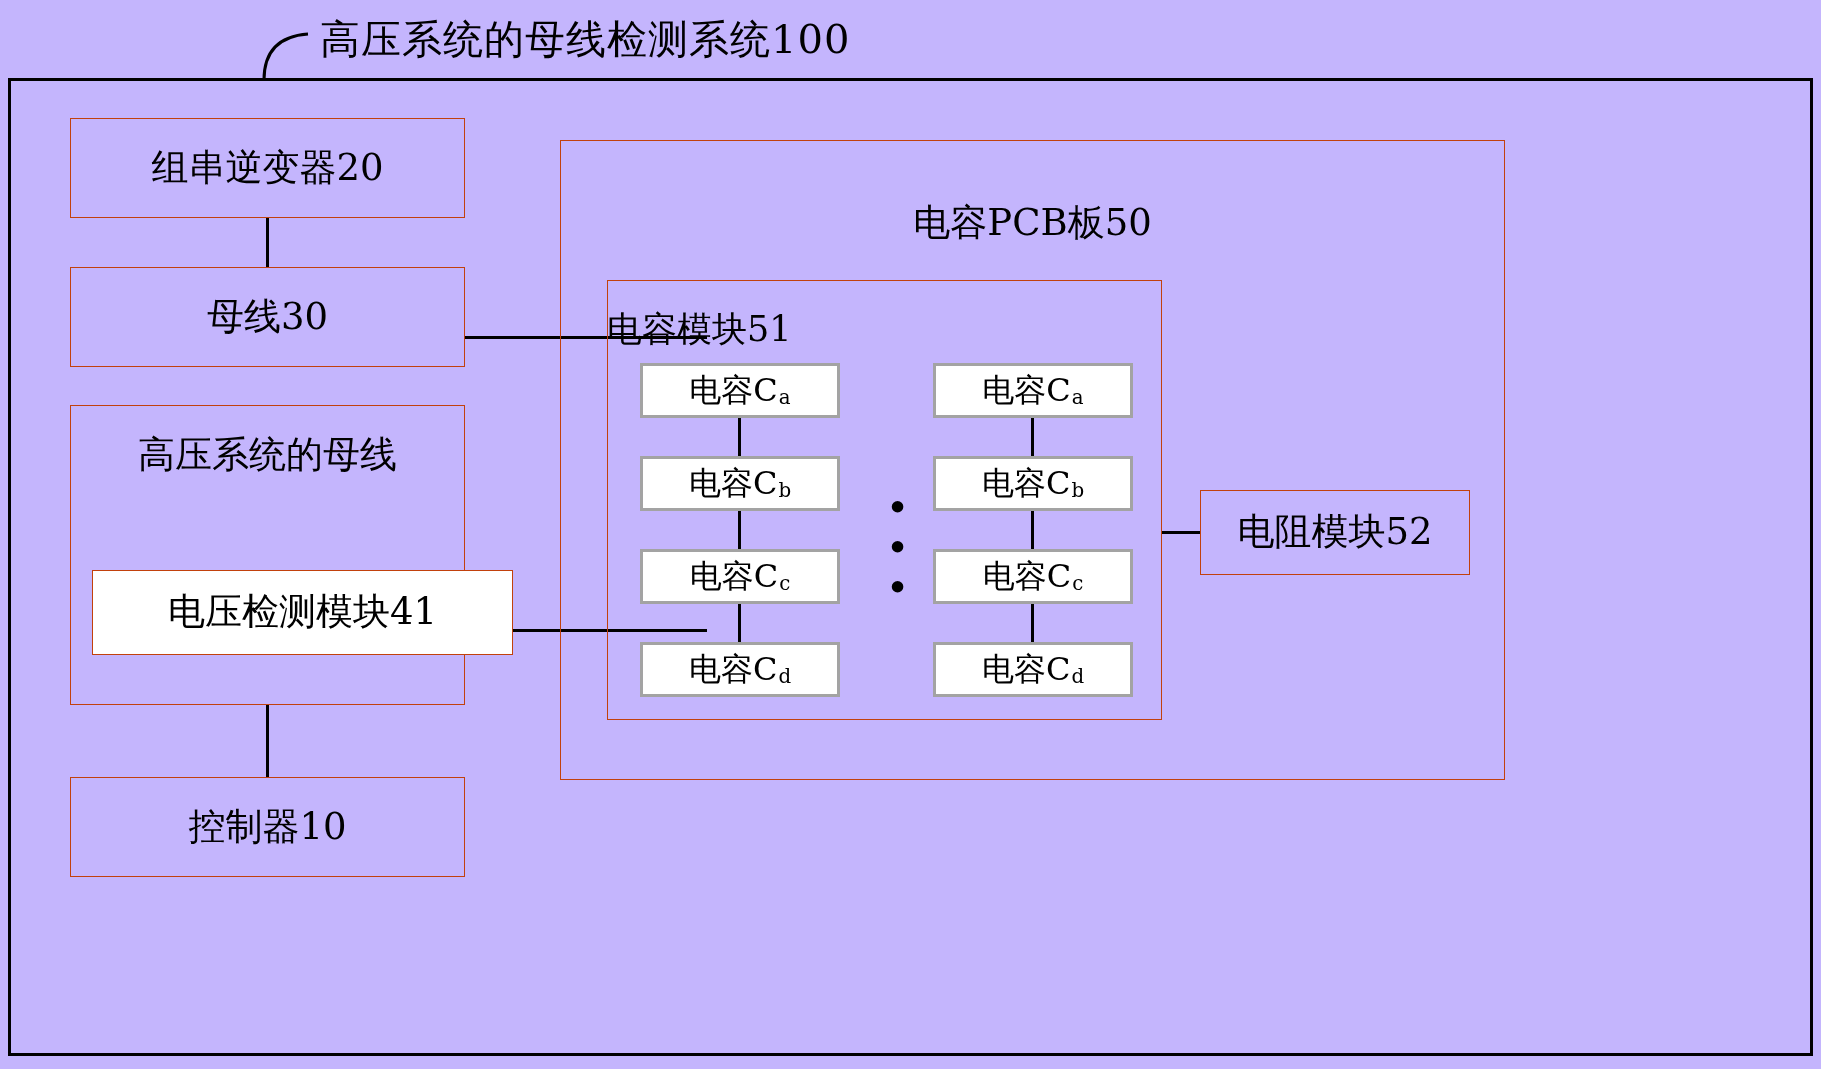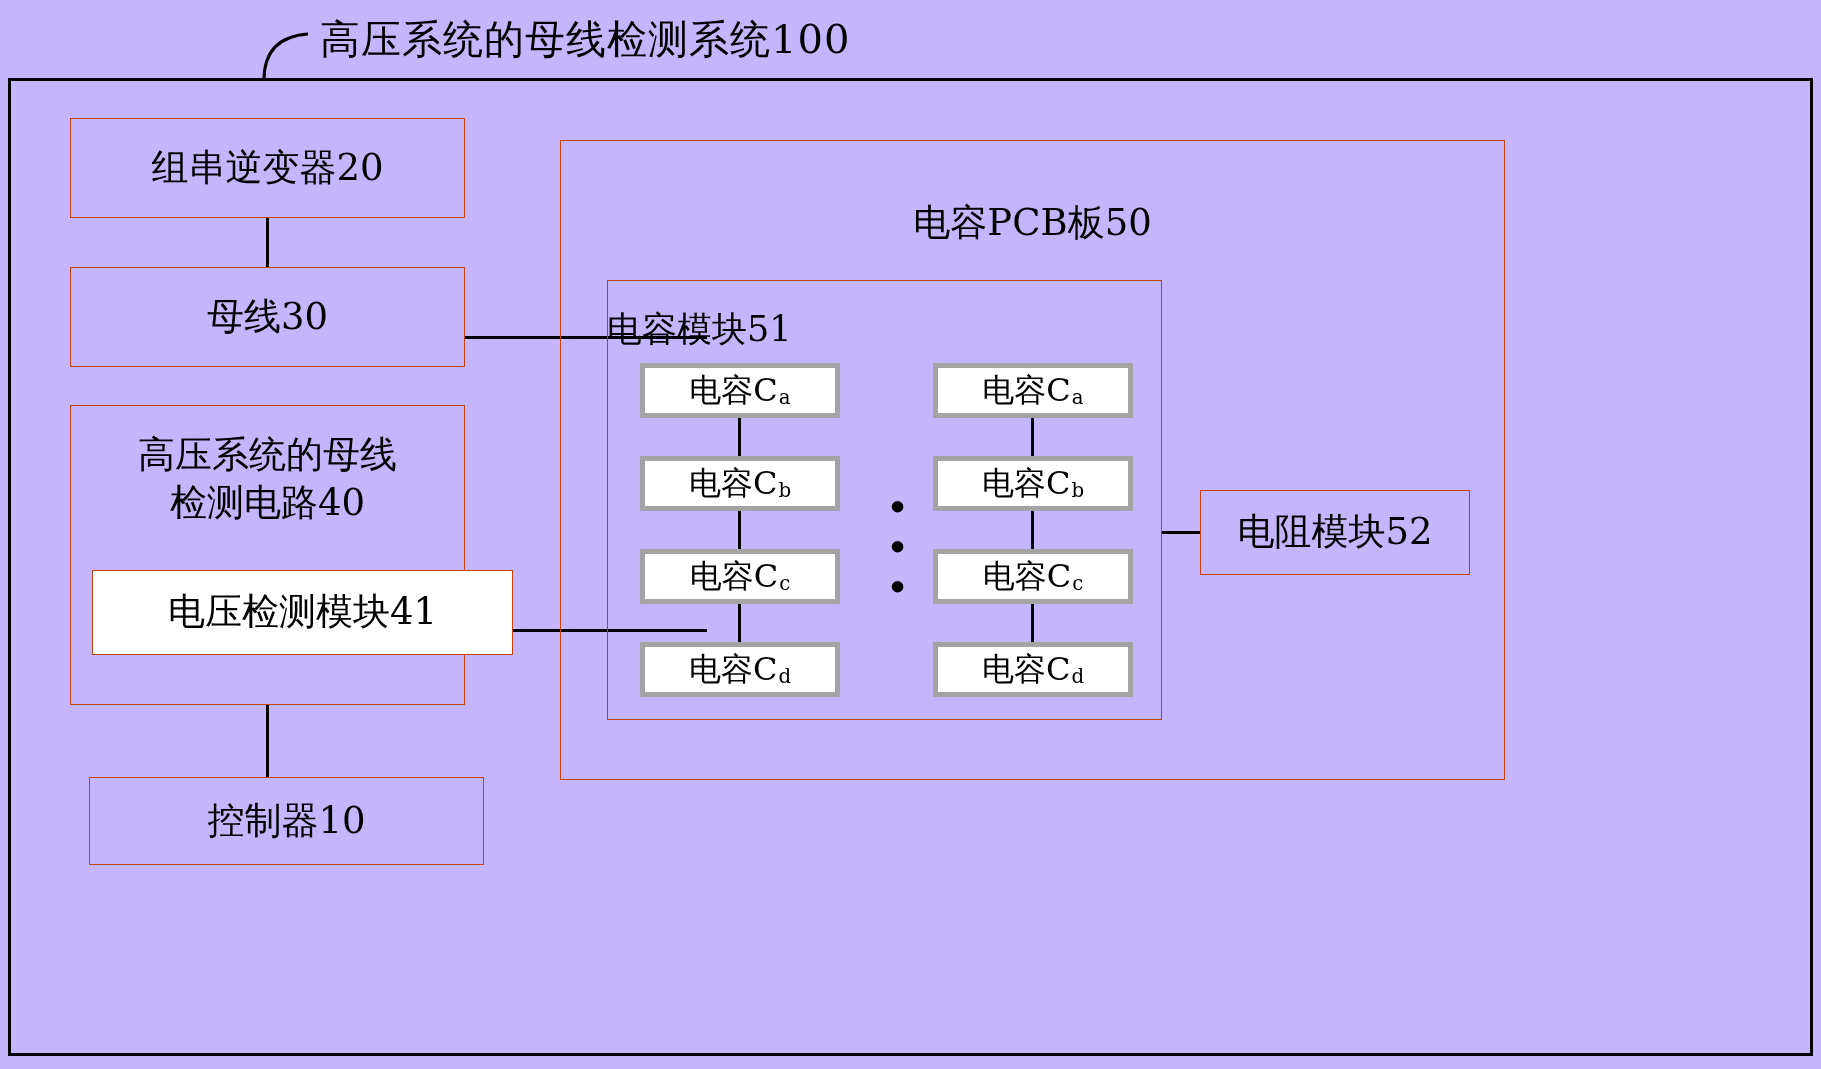--- a/index.html
+++ b/index.html
@@ -83,21 +83,21 @@
   }
   #circuit-title {
     position: absolute;
     left: 70px; top: 431px; width: 395px;
     font-size: 37px; text-align: center; line-height: 1.3;
   }
   #box-voltage-module {
     left: 92px; top: 570px; width: 421px; height: 85px; font-size: 37px;
     background: #fff; z-index: 4;
   }
-  #box-controller { left: 70px; top: 777px; width: 395px; height: 88px; font-size: 37px; margin-left: 19px; }
+  #box-controller { left: 70px; top: 777px; width: 395px; height: 100px; font-size: 37px; }
 
   
   #box-pcb {
     left: 560px; top: 140px; width: 945px; height: 640px;
     align-items: flex-start; justify-content: center; padding-top: 60px;
     font-size: 37px;
   }
   #pcb-title {
     position: absolute; left: 560px; top: 198px; width: 945px;
     text-align: center; font-size: 37px;
@@ -110,21 +110,21 @@
     font-size: 35px;
   }
   #cap-module-title {
     position: absolute; left: 607px; top: 306px; width: 555px;
     font-size: 35px;
   }
 
   .cap-box {
     position: absolute;
     box-sizing: border-box;
-    border: 5px solid #a3a3a3;
+    border: 3px solid #a3a3a3;
     display: flex; align-items: center; justify-content: center;
     font-size: 32px;
     background: #fff;
     z-index: 3;
   }
   .cap-box sub {
     font-size: 0.62em;
     vertical-align: baseline;
     position: relative;
     top: 0.34em;
@@ -162,21 +162,20 @@
 
   <div class="vline" style="left:266px; top:218px; height:49px;"></div>
 
   <div class="box cjk" id="box-busbar">母线30</div>
 
   <div class="hline" style="left:465px; top:336px; width:242px;"></div>
 
   <div class="box cjk" id="box-detect-circuit"></div>
   <div id="circuit-title" class="cjk">
     <span>高压系统的母线</span><br>
-    <span>检测电路40</span>
   </div>
 
   <div class="box cjk" id="box-voltage-module">电压检测模块41</div>
 
   <div class="hline" style="left:513px; top:629px; width:194px;"></div>
 
   <div class="vline" style="left:266px; top:705px; height:72px;"></div>
 
   <div class="box cjk" id="box-controller">控制器10</div>
 

